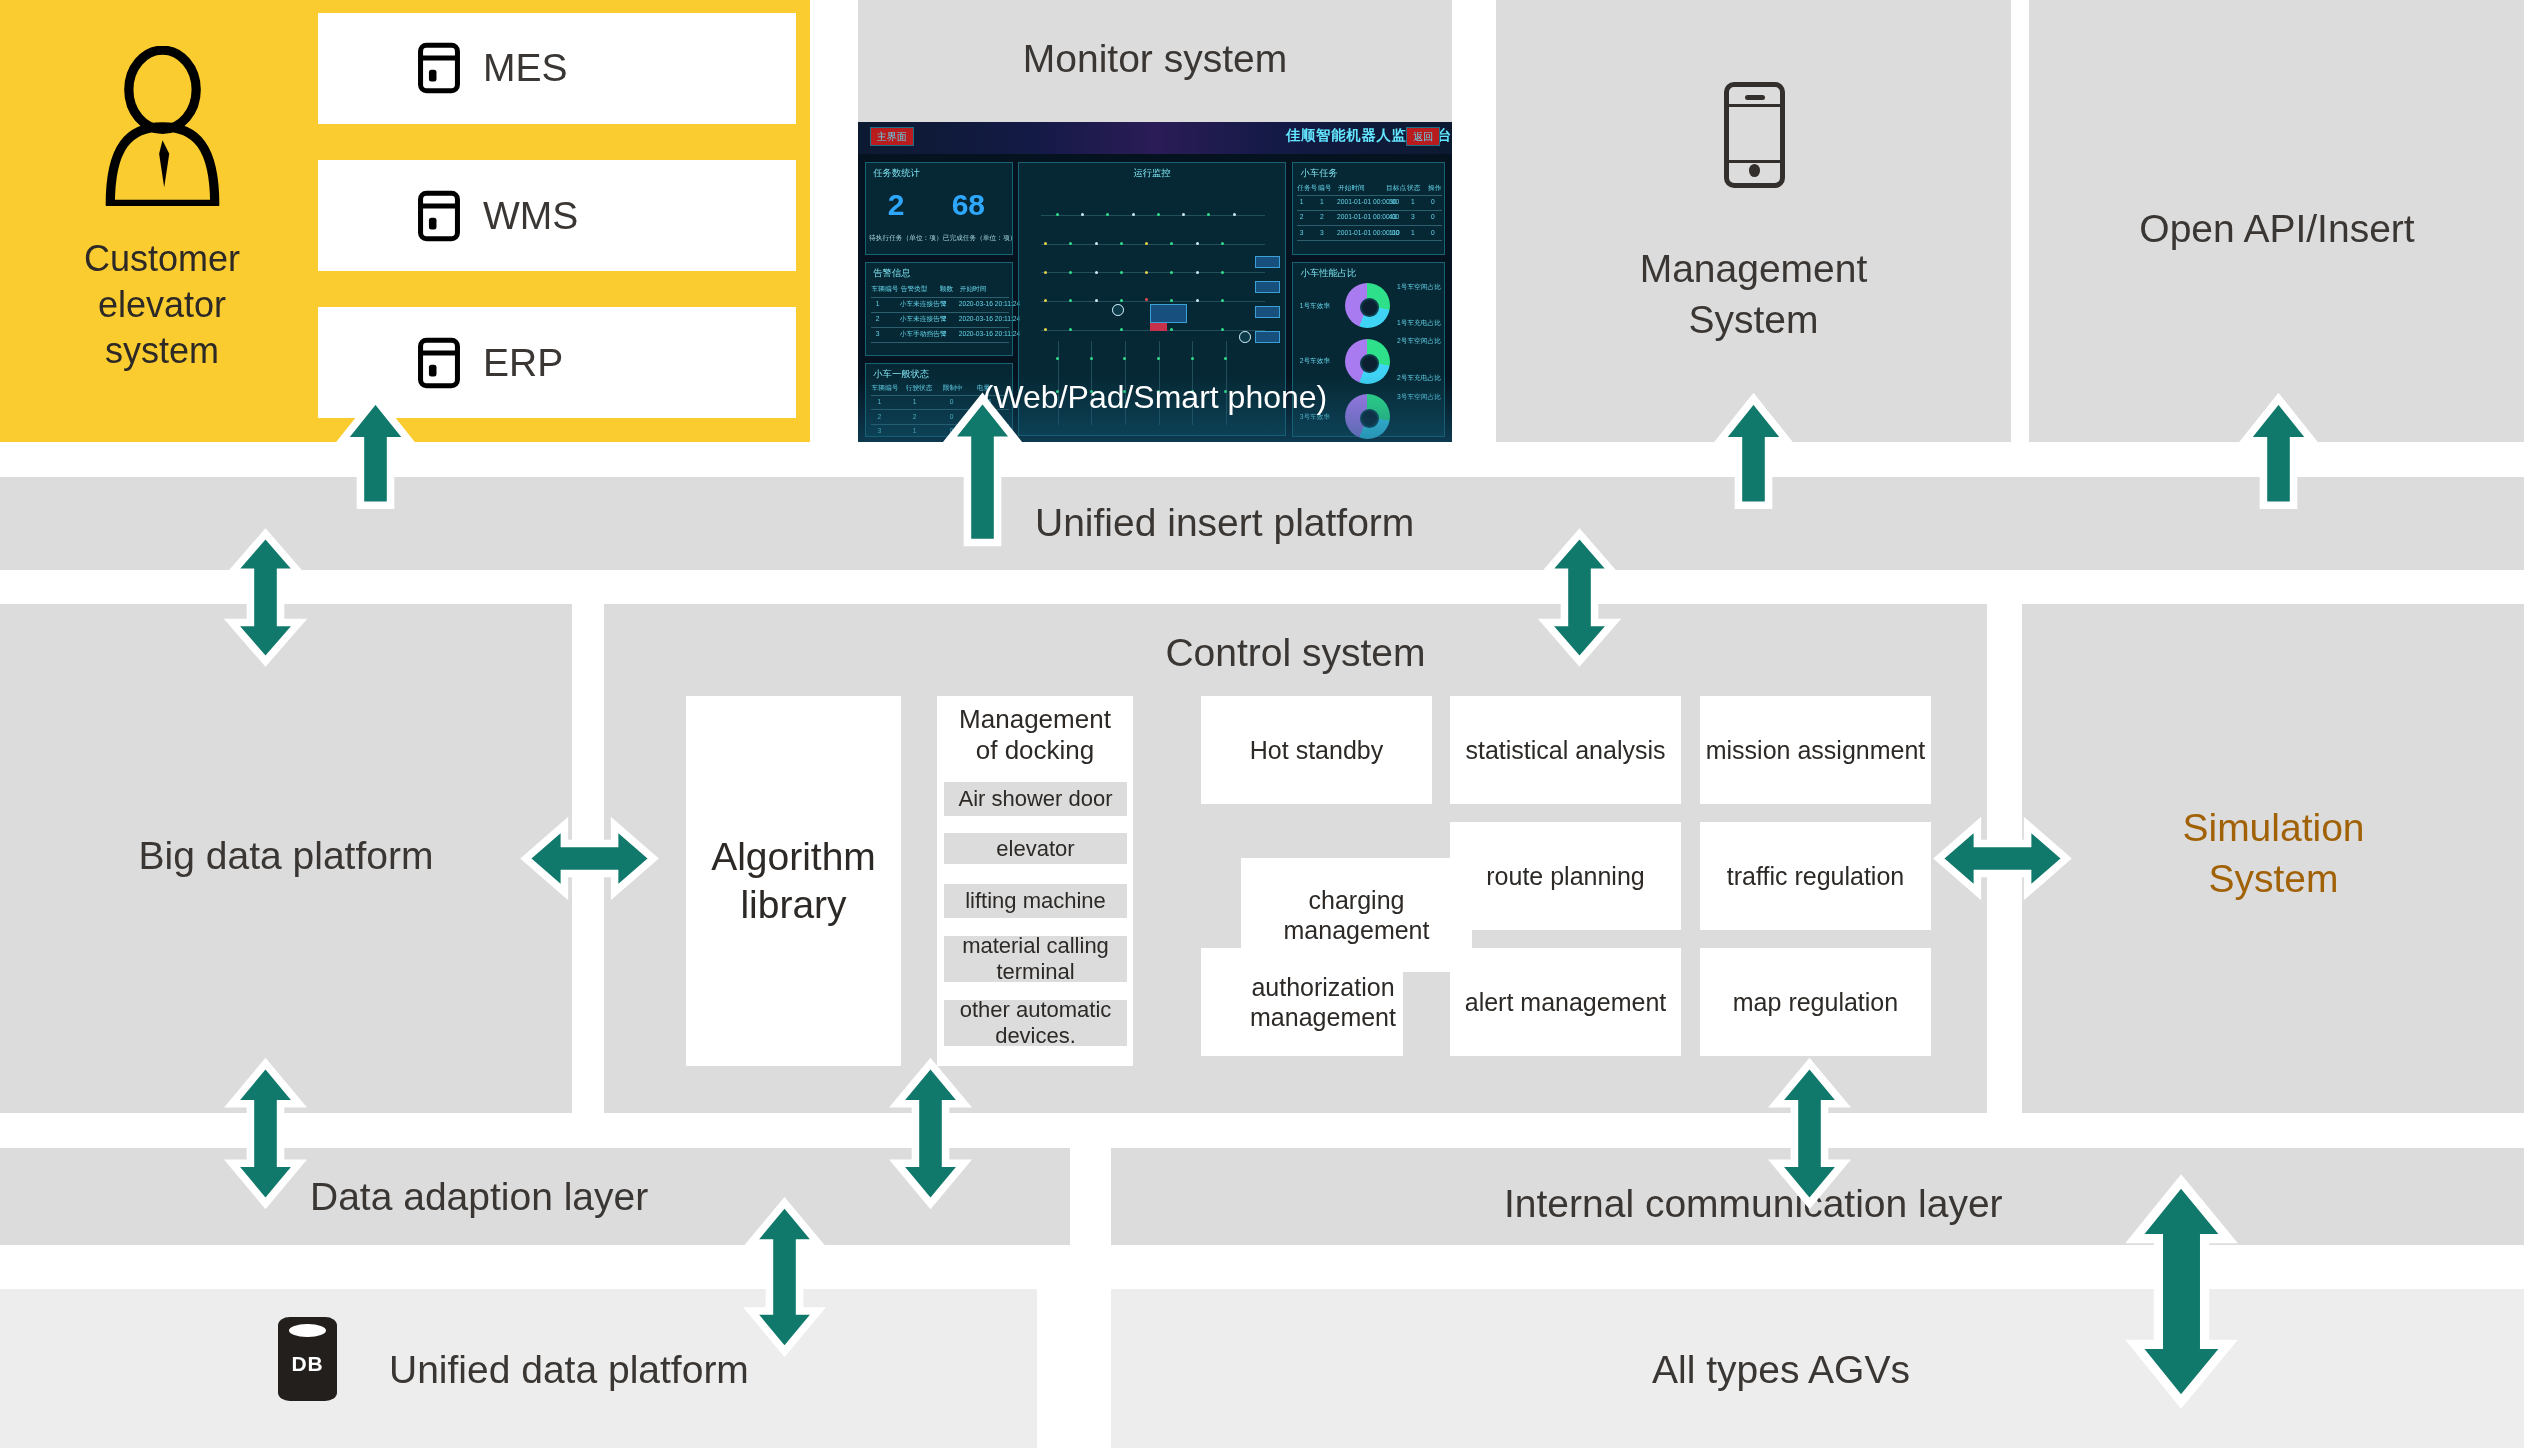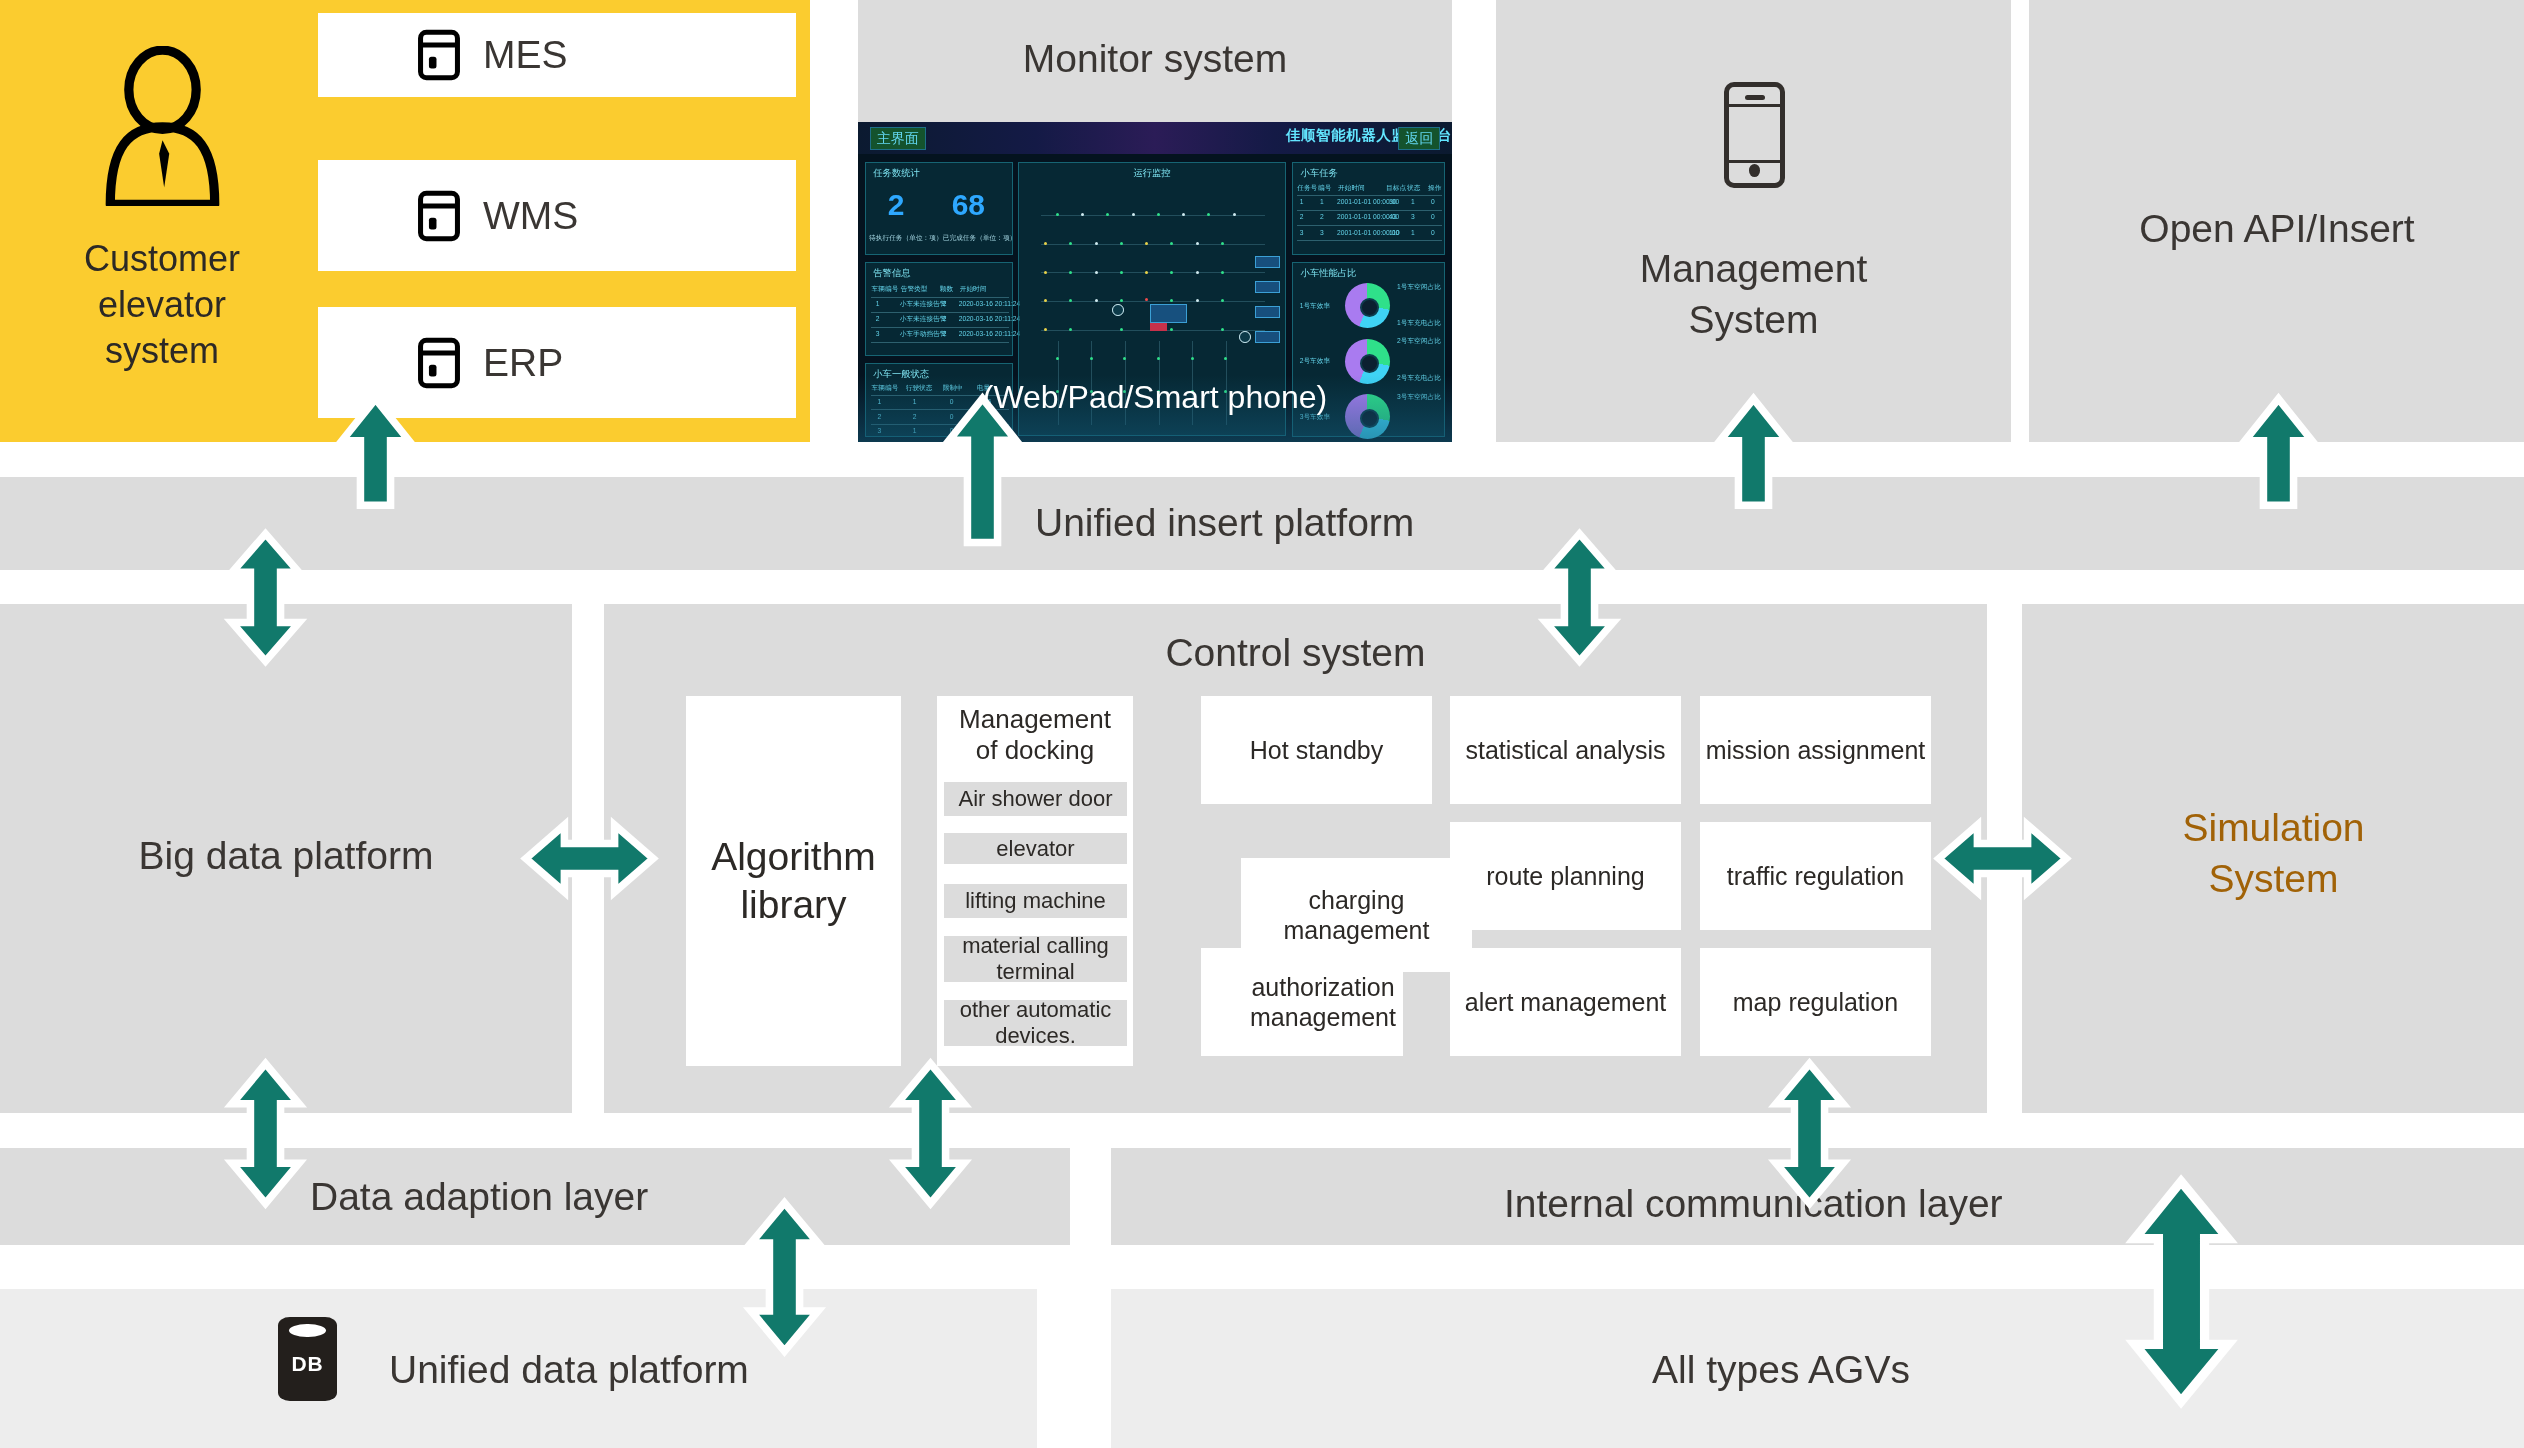--- a/index.html
+++ b/index.html
@@ -60,22 +60,22 @@
   .shot-hdr {
     position:absolute; left:0; right:0; top:0; height:32px;
     background: linear-gradient(90deg,#0b1a30 0%,#141a46 30%,#2b1c57 50%,#141a46 70%,#0b1a30 100%);
   }
   .shot-title {
     position:absolute; left:0; right:0; top:4.2px;
     text-align:right; font-size:14.3px; color:#63e6ff; font-weight:bold;
     letter-spacing:0.8px;
   }
   .shot-btn {
-    position:absolute; font-size:14px; color:#62d6f0;
-    border:0.8px solid #1d6f88; background:#14532d; padding:1.7px 5.9px;
+    position:absolute; font-size:10px; color:#62d6f0;
+    border:0.8px solid #1d6f88; background:#b91c1c; padding:1.7px 5.9px;
   }
   .sp {
     position:absolute; background:rgba(10,58,70,.55);
     border:0.8px solid rgba(36,150,168,.55);
   }
   .sp-t { position:absolute; left:7.6px; top:4.2px; font-size:9.3px; color:#7fe4f2; }
   .big-num { position:absolute; font-size:30px; font-weight:bold; color:#2ea8ff; }
   .sm-lbl  { position:absolute; font-size:8.4px; color:#a7d8e4; white-space:nowrap; }
   .row-line{ position:absolute; height:0.8px; background:rgba(120,200,220,.35); }
   .cell    { position:absolute; font-size:6.7px; color:#63d2e8; white-space:nowrap;}
@@ -141,21 +141,21 @@
       <path d="M80 112 L88 128 L82 168 L76 128 Z" fill="#000"></path>
     </svg>
   </div>
 
   <div class="abs t-customer" style="left:17px; top:236px; width:290px; text-align:center;">
     <div>Customer</div>
     <div>elevator</div>
     <div>system</div>
   </div>
 
-  <div class="abs app-row" style="left:318px; top:12.6px; width:478px; height:84px; padding-left:99px;">
+  <div class="abs app-row" style="left:318px; top:12.6px; width:478px; height:111px; padding-left:99px;">
     <span class="app-icon">
       <svg viewBox="0 0 52 62" width="44" height="52">
         <rect x="4" y="4" width="44" height="54" rx="7" fill="none" stroke="#000" stroke-width="6"></rect>
         <line x1="4" y1="19" x2="48" y2="19" stroke="#000" stroke-width="6"></line>
         <rect x="14" y="33" width="9" height="14" rx="3" fill="#000"></rect>
       </svg>
     </span>
     <span class="t-app">MES</span>
   </div>
 

